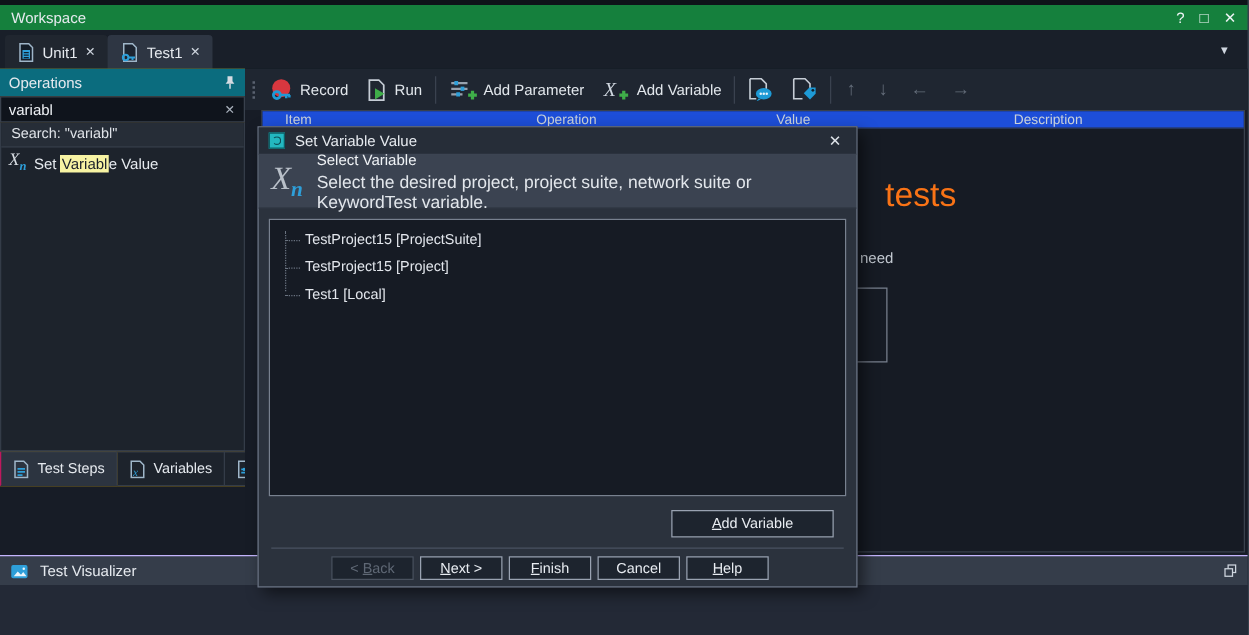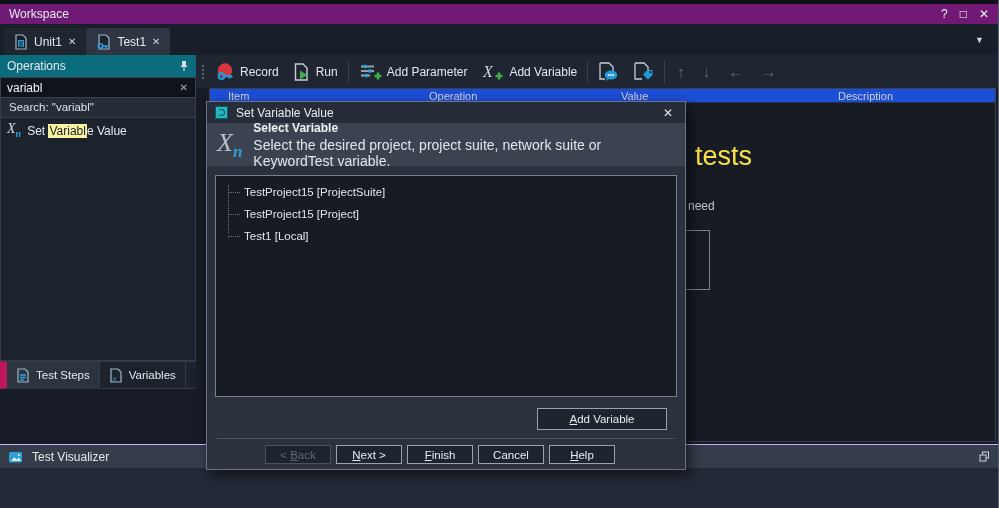--- a/index.html
+++ b/index.html
@@ -2,21 +2,21 @@
 <html><head>
 <meta charset="utf-8">
 <style>
   * { margin:0; padding:0; box-sizing:border-box; }
   html,body { width:999px; height:508px; overflow:hidden; background:#0e1319; }
   .window { position:relative; width:999px; height:508px; background:#171c26;
             font-family:"Liberation Sans", sans-serif; color:#e6eaef; font-size:12px;
             border-right:1px solid #566070; }
   
   .top-edge { height:4px; background:#0e1319; }
-  .titlebar { height:20px; background:#701a75; display:flex; align-items:center; padding:0 9px; }
+  .titlebar { height:20px; background:#15803d; display:flex; align-items:center; padding:0 9px; }
   .win-controls { margin-left:auto; display:flex; gap:12px; align-items:center; }
   .win-controls span { color:#eef4f6; font-size:12px; cursor:default; }
   
   .tabstrip { height:31px; background:#191f29; display:flex; align-items:flex-end; padding-left:4px; position:relative; }
   .doc-tab { height:27px; display:flex; align-items:center; gap:6px; padding:0 10px; border-radius:3px 3px 0 0; }
   .doc-tab.inactive { background:#20262f; }
   .doc-tab.active { background:#2e3643; }
   .tab-close { font-size:10px; color:#cfd6df; }
   .tab-overflow { position:absolute; right:14px; top:11px; font-size:9px; color:#cfd6df; }
   
@@ -31,55 +31,55 @@
   .search-clear { padding:0 7px; color:#aab2bd; font-size:10px; }
   .results { flex:1; border:1px solid #343c48; border-top:none; display:flex; flex-direction:column; background:#1d232c; }
   .results-header { height:20px; line-height:19px; background:#262d37; border-bottom:1px solid #343c48; padding:0 8px; font-size:11.5px; color:#dfe3e8; }
   .result-item { height:25px; display:flex; align-items:center; gap:6px; padding:0 6px; }
   .hl { background:#f7f3a3; color:#1a1f29; padding:0 1px; }
   .xn-small { font-family:"Liberation Serif", serif; font-style:italic; color:#d8dde3; font-size:14px; line-height:1; white-space:nowrap; }
   .xn-small sub { color:#2e9fd9; font-size:10px; font-weight:bold; }
   .panel-tabs { margin-top:auto; height:28px; display:flex; width:204px; overflow:hidden; flex:0 0 auto; }
   .panel-tab { display:flex; align-items:center; gap:6px; padding:0 9px; font-size:11.5px;
                background:#1d232c; border:1px solid #343c48; border-left:none; white-space:nowrap; }
-  .panel-tab:first-child { border-left:7px solid #be185d; }
+  .panel-tab:first-child { border-left:1px solid #be185d; }
   .panel-tab.active { background:#2c3440; border-bottom-color:#2c3440; }
   
   .main { position:absolute; left:196px; top:0; right:0; height:389px; background:#171c26; }
   .toolbar { height:33px; background:#1f2631; display:flex; align-items:center; padding:0 4px; color:#e2e7ec; }
   .tbtn { display:flex; align-items:center; gap:5px; padding:0 7px; height:28px; }
   .tsep { width:1px; height:22px; background:#3a424f; margin:0 3px; }
   .grip { display:flex; flex-direction:column; gap:2px; margin:0 4px 0 2px; }
   .grip i { width:2px; height:2px; background:#5a6270; }
   .nav-arrow { font-size:15px; color:#646d7a; padding:0 9px; }
   .content-panel { position:absolute; left:13px; right:2px; top:33px; bottom:2px; border:1px solid #39414d; background:#161b24; }
   .grid-header { height:14px; border-bottom:1px solid #2a313c; position:relative; font-size:11px; color:#c9d1da; background:#1d4ed8; }
   .grid-header span { position:absolute; top:1px; }
-  .gh-item { left:18px; } .gh-operation { left:219px; } .gh-value { left:411px; } .gh-description { left:628px; }
+  .gh-item { left:18px; } .gh-operation { left:219px; } .gh-value { left:411px; } .gh-description { left:601px; }
   .editor { position:relative; height:calc(100% - 14px); }
-  .bg-heading { position:absolute; left:485px; top:38px; font-size:27px; color:#fde047; }
+  .bg-heading { position:absolute; left:498px; top:38px; font-size:27px; color:#f97316; }
   .bg-text { position:absolute; left:478px; top:96px; font-size:12px; color:#c3c9d1; }
   .bg-rect { position:absolute; left:419px; top:127px; width:81px; height:60px; border:1px solid #78818e; }
   
   .visualizer-bar { position:absolute; left:0; right:0; top:389px; height:24px; background:#353d4a;
                     border-top:1px solid #c4b5fd; display:flex; align-items:center; gap:8px; padding:0 8px; z-index:5; }
   .float-ic { margin-left:auto; }
   .bottom-strip { position:absolute; left:0; right:0; top:413px; bottom:0; background:#232936; }
   
   .dialog { position:absolute; left:206px; top:46px; width:480px; height:369px; z-index:20;
             background:#2b323d; border:1px solid #6a7383; box-shadow:4px 5px 12px rgba(0,0,0,.55);
             display:flex; flex-direction:column; }
   .dlg-title { height:22px; background:#262d38; border-bottom:1px solid #3c4452; display:flex; align-items:center; gap:8px; padding:0 8px; flex:0 0 auto; }
   .dlg-icon { width:13px; height:13px; background:#23b7c0; border:1px solid #0c5f66; position:relative; }
   .dlg-icon::after { content:""; position:absolute; inset:2px; border:1.5px solid #0d4f58; border-radius:50%; border-left-color:transparent; }
   .dlg-close { margin-left:auto; color:#dfe4ea; font-size:12px; padding:0 4px; }
   .dlg-head { height:43px; background:#3b4351; display:flex; align-items:center; gap:11px; padding:0 10px; border-bottom:1px solid #2b323d; flex:0 0 auto; }
   .xn-big { font-family:"Liberation Serif", serif; font-style:italic; color:#b9c0c9; font-size:26px; line-height:1; }
   .xn-big sub { color:#2e9fd9; font-size:17px; font-weight:bold; }
-  .dlg-head-title { font-weight:bold; font-size:12px; color:#f0f3f6; }
+  .dlg-head-title { font-weight:normal; font-size:12px; color:#f0f3f6; }
   .dlg-head-desc { font-size:14px; color:#e3e7ec; margin-top:2px; }
   .dlg-list { margin:8px; height:222px; background:#161b24; border:1px solid #78818f; padding-top:5px; position:relative; flex:0 0 auto; }
   .dlg-list::before { content:""; position:absolute; left:12px; top:9px; height:48px; border-left:1px dotted #6a7380; }
   .tree-item { height:22px; line-height:22px; padding-left:28px; position:relative; font-size:11.5px; color:#e2e6ec; }
   .tree-item::before { content:""; position:absolute; left:12px; top:11px; width:12px; border-top:1px dotted #6a7380; }
   .dlg-addvar-row { display:flex; justify-content:flex-end; padding:3px 18px 0 0; }
   .dlg-sep { border-top:1px solid #4a5261; margin:8px 10px 6px; }
   .dlg-buttons { display:flex; justify-content:center; gap:5px; padding-right:12px; }
   .btn { width:66px; height:19px; background:#1d242e; border:1px solid #99a2b1; color:#e8ecf1;
          font-size:11.5px; display:flex; align-items:center; justify-content:center; font-family:"Liberation Sans",sans-serif; }

